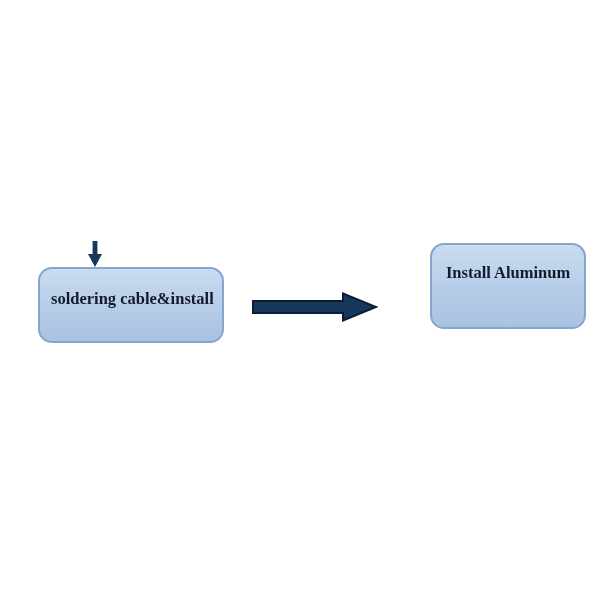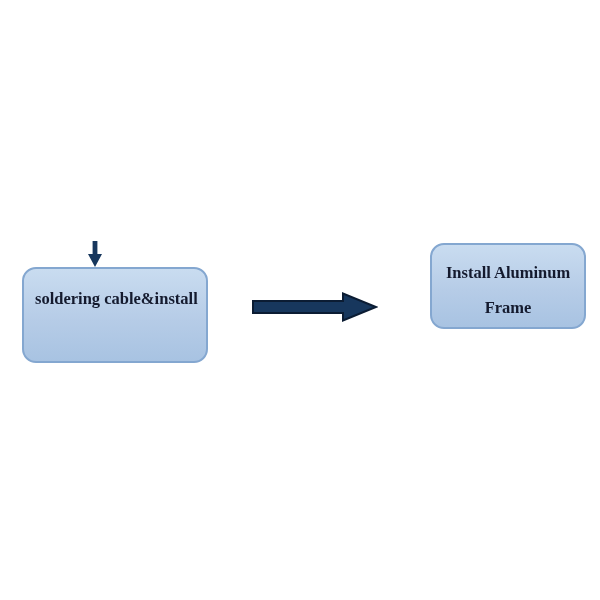--- a/index.html
+++ b/index.html
@@ -19,24 +19,24 @@
     position: absolute;
     box-sizing: border-box;
     border: 2px solid #84a7d0;
     border-radius: 14px;
     background: linear-gradient(180deg, #c9dcf0 0%, #b6cce7 55%, #a8c3e2 100%);
     color: #141a2e;
     font-weight: bold;
     font-size: 16.5px;
   }
   .node-left {
-    left: 22px;
+    left: 38px;
     top: 267px;
     width: 186px;
-    height: 96px;
+    height: 76px;
     padding: 12px 8px 0 11px;
     line-height: 36px;
     text-align: left;
   }
   .node-right {
     left: 430px;
     top: 243px;
     width: 156px;
     height: 86px;
     padding: 10px 4px 16px 4px;
@@ -74,16 +74,15 @@
   <div class="node node-left">
     <span class="line">soldering cable&amp;install</span>
   </div>
 
   <svg class="arrow-right" viewBox="0 0 126 30" aria-hidden="true">
     <polygon points="1,9 91,9 91,1.5 124,15 91,28.5 91,21 1,21" stroke-width="2" stroke-linejoin="miter" fill="#17375d" stroke="#0b1c33"></polygon>
   </svg>
 
   <div class="node node-right">
     <span class="line">Install Aluminum</span>
-    <span class="line">Frame</span>
   </div>
 
 </div>
 
 </body></html>

